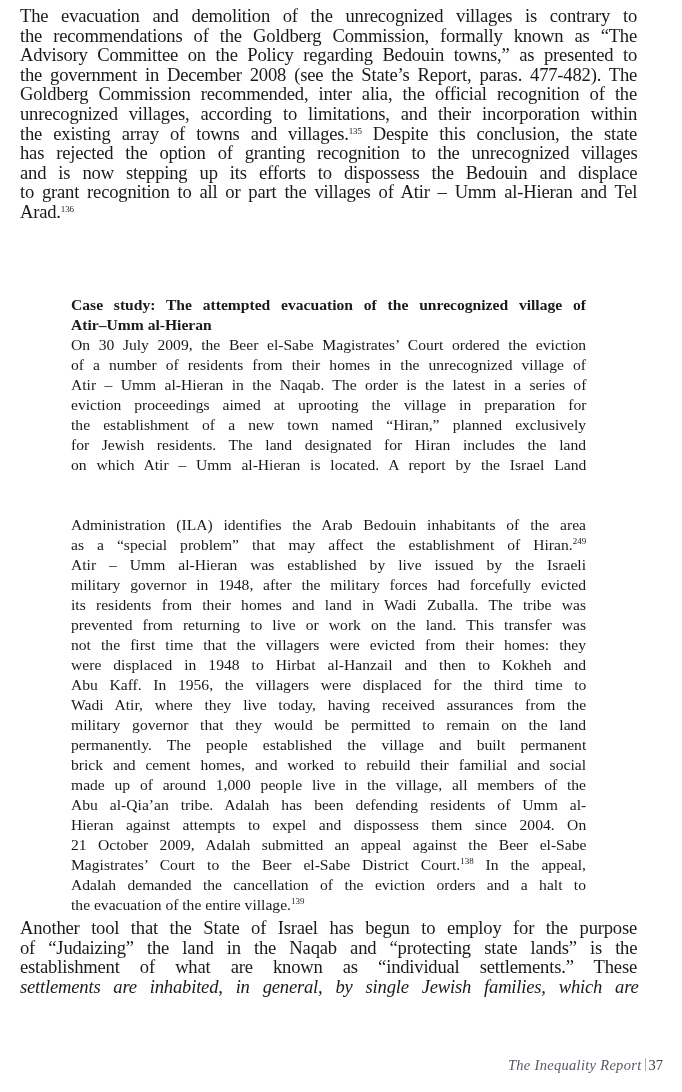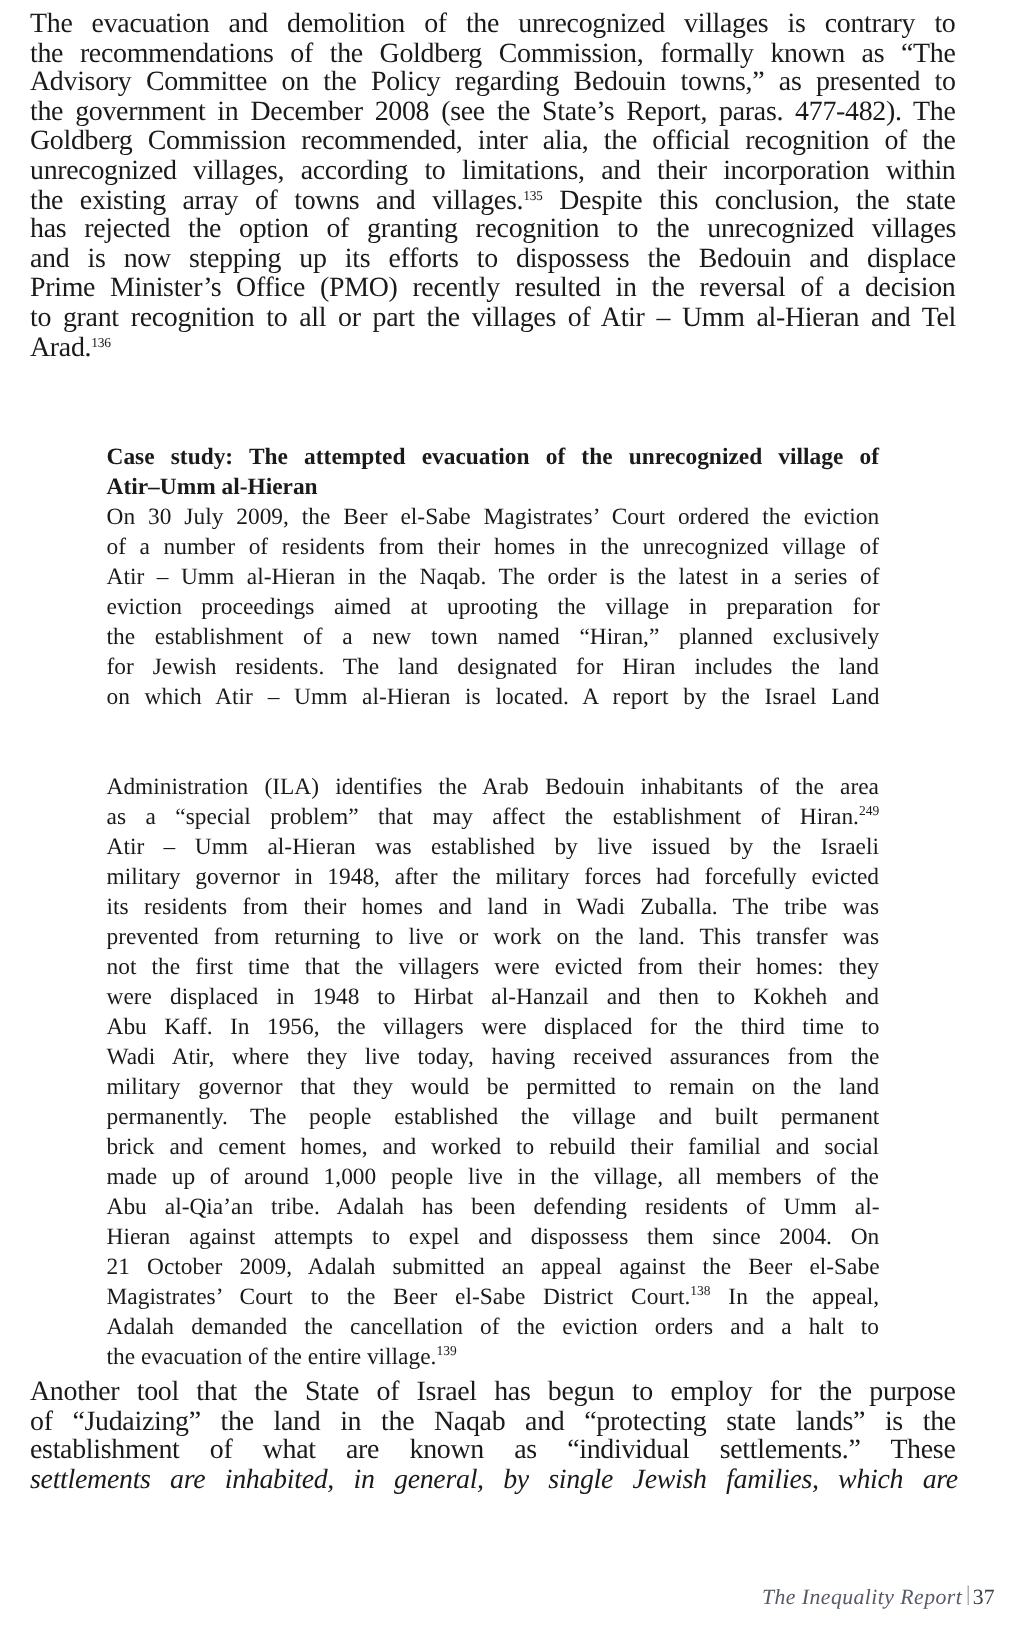--- a/index.html
+++ b/index.html
@@ -29,21 +29,20 @@
   <div class="para main">
     <span class="line" style="display: block; word-spacing: 8.3px;">The evacuation and demolition of the unrecognized villages is contrary to</span>
     <span class="line" style="display: block; word-spacing: 6.66667px;">the recommendations of the Goldberg Commission, formally known as “The</span>
     <span class="line" style="display: block; word-spacing: 5.2px;">Advisory Committee on the Policy regarding Bedouin towns,” as presented to</span>
     <span class="line" style="display: block; word-spacing: 3.54545px;">the government in December 2008 (see the State’s Report, paras. 477-482). The</span>
     <span class="line" style="display: block; word-spacing: 5.77778px;">Goldberg Commission recommended, inter alia, the official recognition of the</span>
     <span class="line" style="display: block; word-spacing: 6.5px;">unrecognized villages, according to limitations, and their incorporation within</span>
     <span class="line" style="display: block; word-spacing: 6.63636px;"><span>the existing array of towns and villages.</span><sup>135</sup> <span>Despite this conclusion, the state</span></span>
     <span class="line" style="display: block; word-spacing: 7.5px;">has rejected the option of granting recognition to the unrecognized villages</span>
     <span class="line" style="display: block; word-spacing: 7.66667px;">and is now stepping up its efforts to dispossess the Bedouin and displace</span>
-    <span class="line" style="display: block; word-spacing: 5.45455px;">Prime Minister’s Office (PMO) recently resulted in the reversal of a decision</span>
     <span class="line" style="display: block; word-spacing: 3.46667px;">to grant recognition to all or part the villages of Atir – Umm al-Hieran and Tel</span>
     <span class="line last"><span>Arad.</span><sup>136</sup></span>
   </div>
 
   <div class="para case">
     <span class="line case-title" style="display: block; word-spacing: 6.88889px;">Case study: The attempted evacuation of the unrecognized village of</span>
     <span class="line last case-title">Atir–Umm al-Hieran</span>
     <span class="line" style="display: block; word-spacing: 4.72727px;">On 30 July 2009, the Beer el-Sabe Magistrates’ Court ordered the eviction</span>
     <span class="line" style="display: block; word-spacing: 5.16667px;">of a number of residents from their homes in the unrecognized village of</span>
     <span class="line" style="display: block; word-spacing: 4.46667px;">Atir – Umm al-Hieran in the Naqab. The order is the latest in a series of</span>

